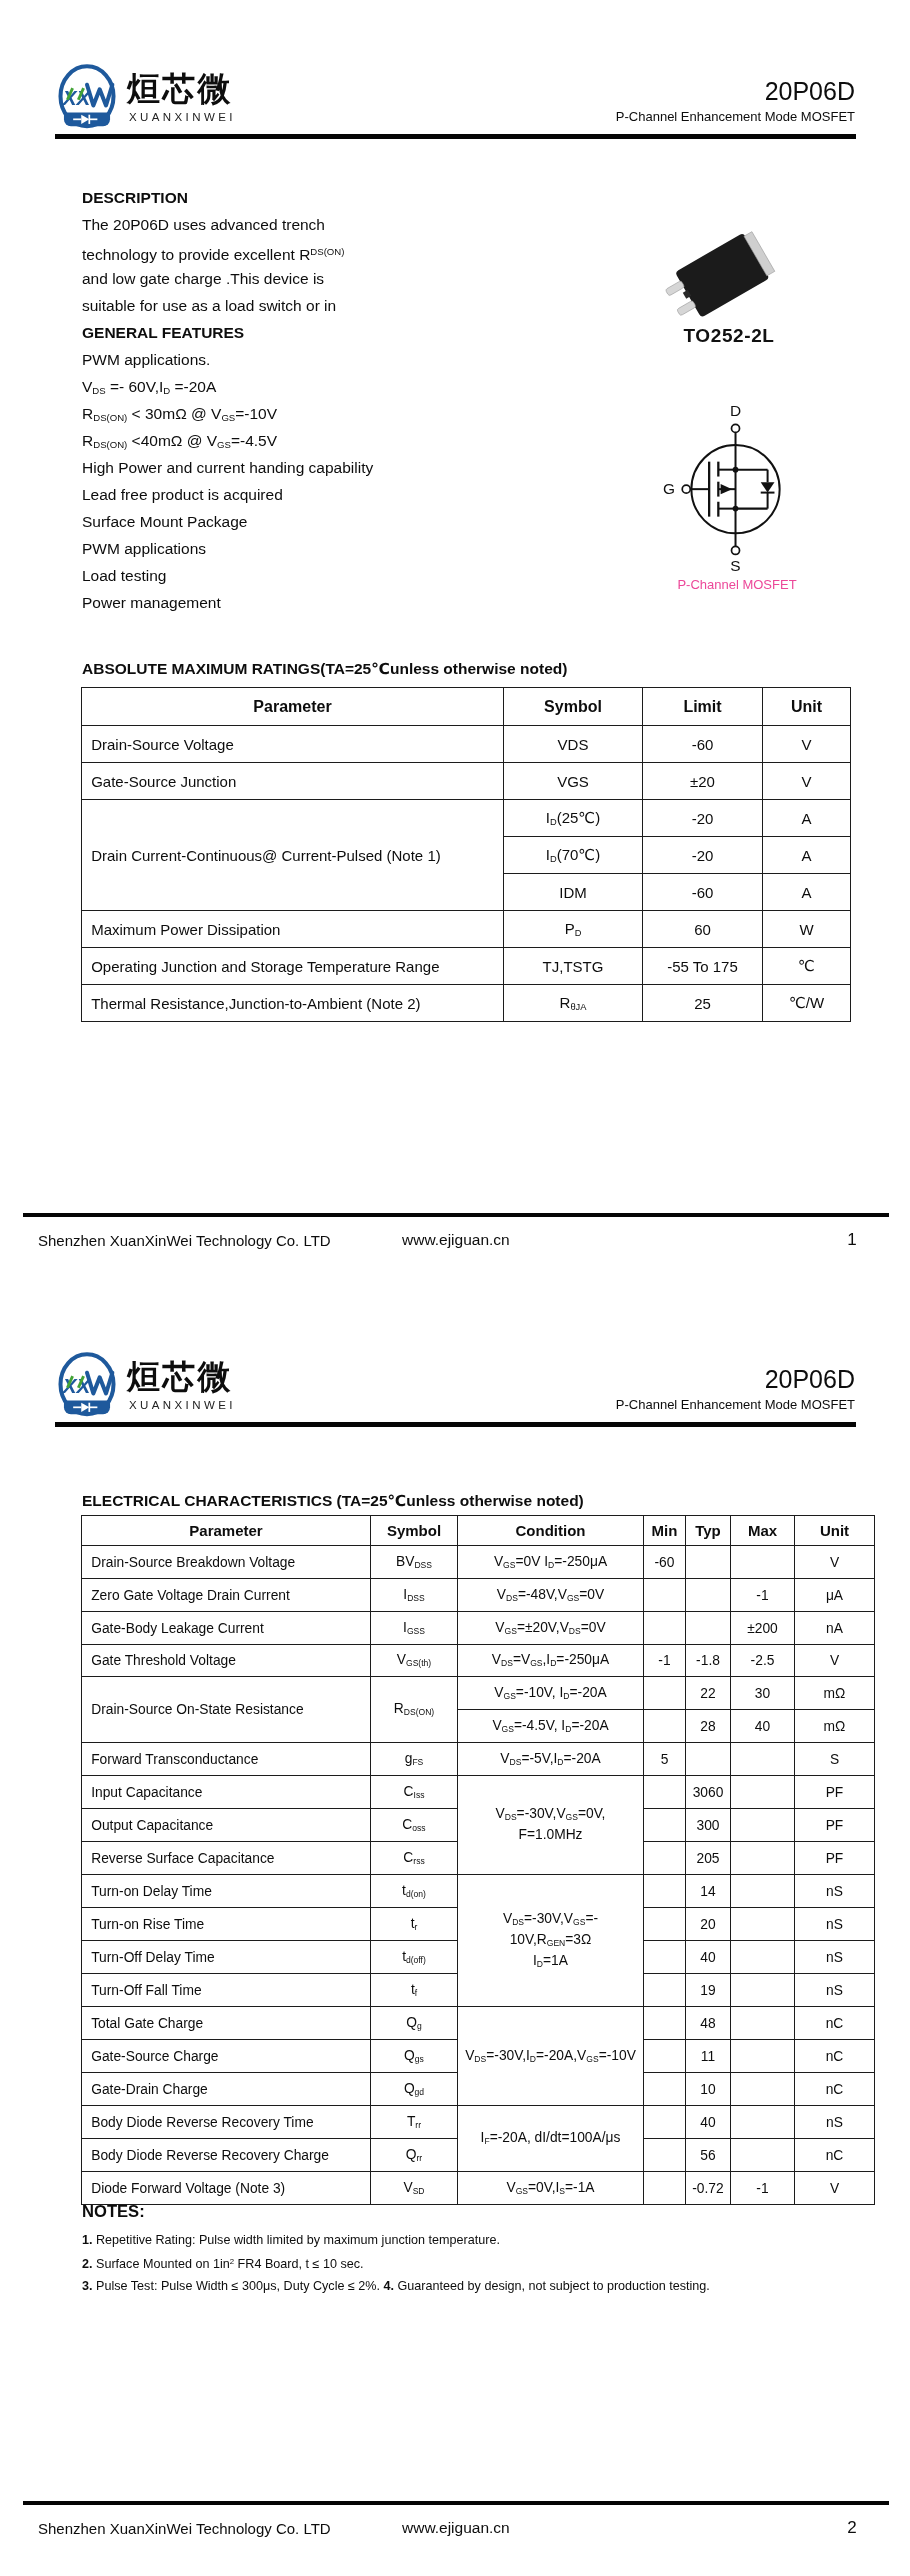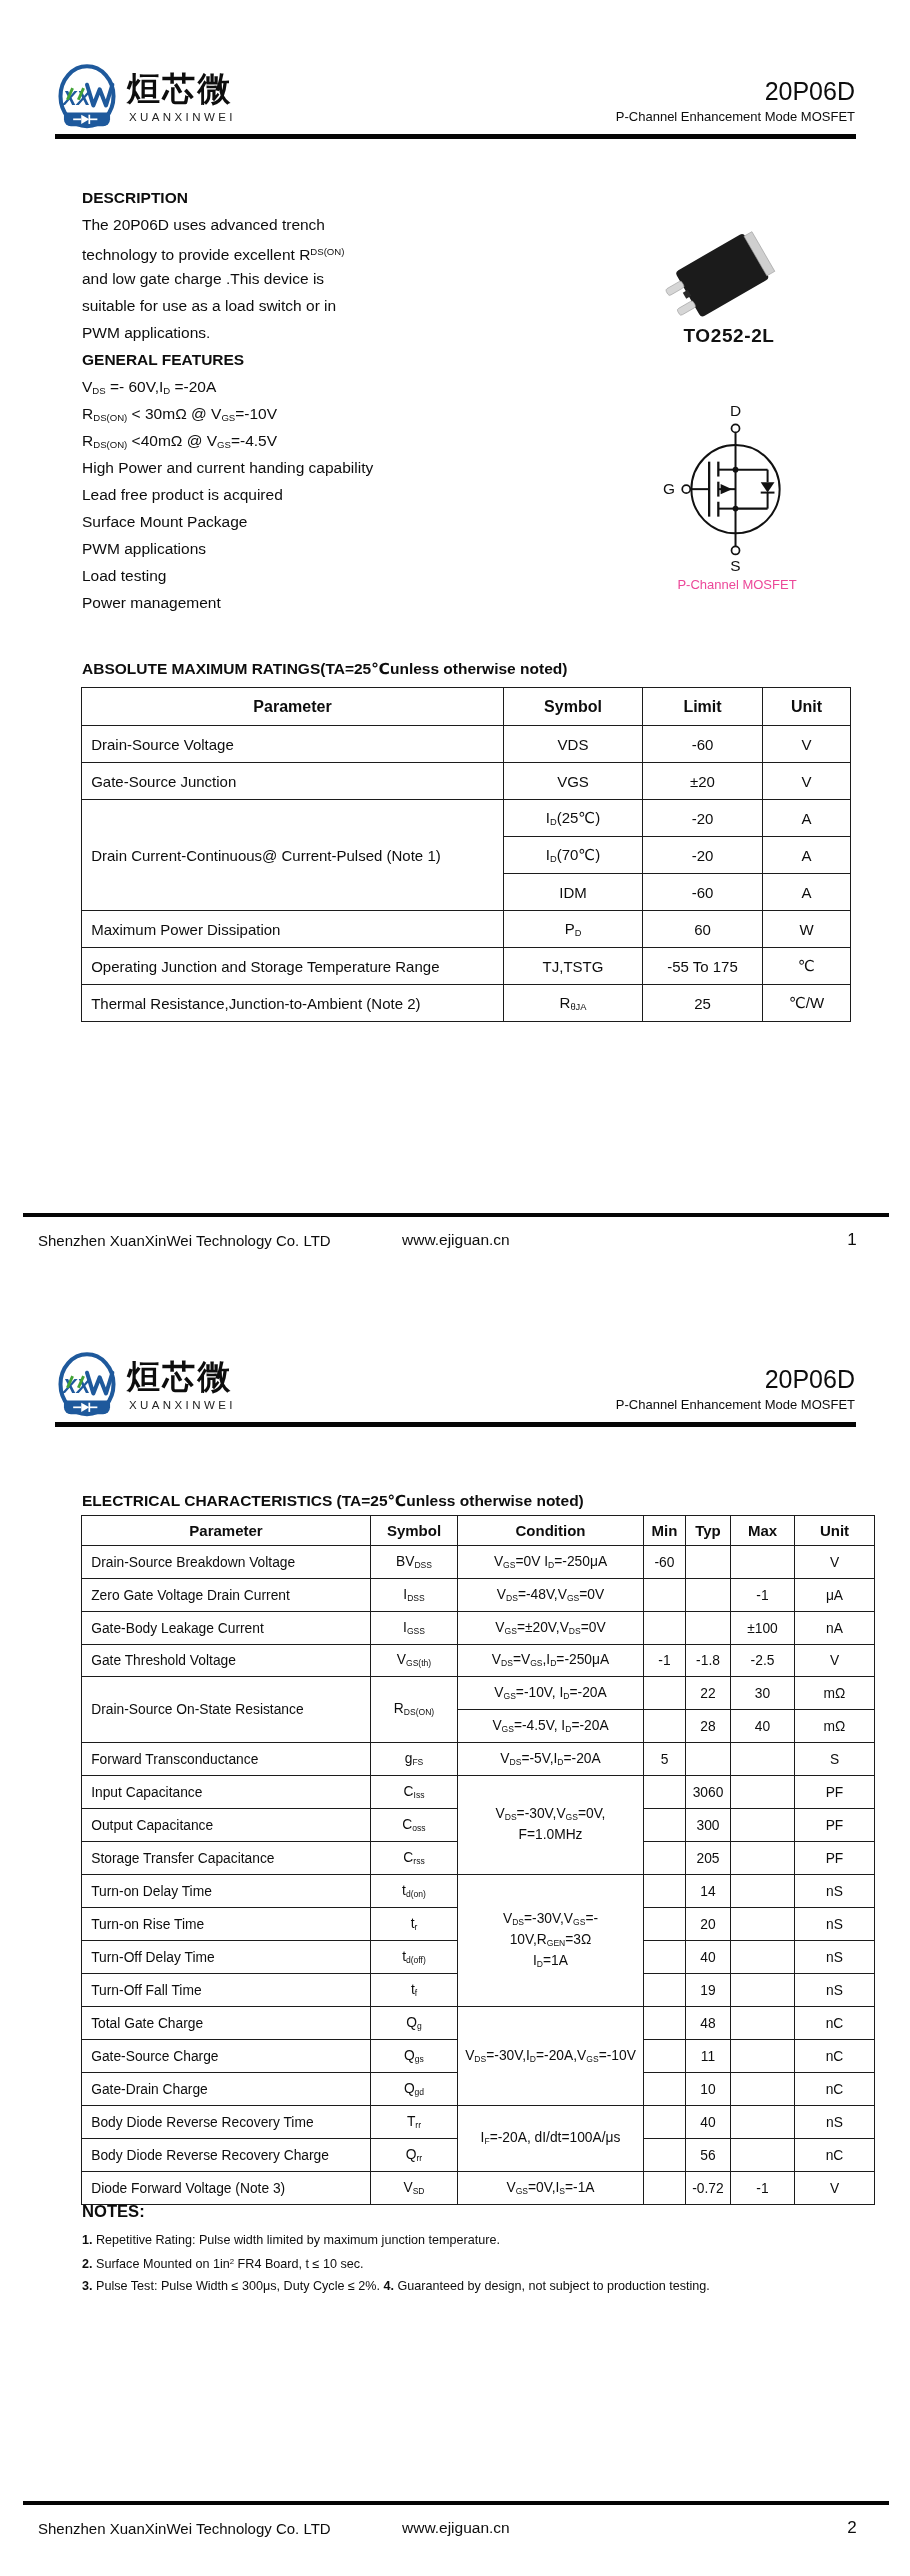--- a/index.html
+++ b/index.html
@@ -71,22 +71,22 @@
   <div class="abs part-no" style="left:568px;top:77px;width:287px;">20P06D</div>
   <div class="abs subtitle" style="left:568px;top:109px;width:287px;">P-Channel Enhancement Mode MOSFET</div>
   <div class="abs header-rule" style="left:55px;top:134px;width:801px;"></div>
 
   <div class="abs leftcol" style="left:82px;top:184px;">
     <div class="ln bold">DESCRIPTION</div>
     <div class="ln">The  20P06D uses advanced trench</div>
     <div class="ln">technology to provide excellent R<sup>DS(ON)</sup></div>
     <div class="ln">and low gate charge .This device is</div>
     <div class="ln">suitable for use as a load switch or in</div>
+    <div class="ln bold">GENERAL FEATURES</div>
     <div class="ln">PWM applications.</div>
-    <div class="ln bold">GENERAL FEATURES</div>
     <div class="ln">V<sub>DS</sub> =- 60V,I<sub>D</sub> =-20A</div>
     <div class="ln">R<sub>DS(ON)</sub> &lt; 30mΩ @ V<sub>GS</sub>=-10V</div>
     <div class="ln">R<sub>DS(ON)</sub> &lt;40mΩ @ V<sub>GS</sub>=-4.5V</div>
     <div class="ln">High Power and current handing capability</div>
     <div class="ln">Lead free product is acquired</div>
     <div class="ln">Surface Mount Package</div>
     <div class="ln">PWM applications</div>
     <div class="ln">Load testing</div>
     <div class="ln">Power management</div>
   </div>
@@ -274,21 +274,21 @@
       <td></td>
       <td>-1</td>
       <td>μA</td>
     </tr>
     <tr style="height:33px;">
       <td class="param">Gate-Body Leakage Current</td>
       <td>I<sub>GSS</sub></td>
       <td>V<sub>GS</sub>=±20V,V<sub>DS</sub>=0V</td>
       <td></td>
       <td></td>
-      <td>±100</td>
+      <td>±200</td>
       <td>nA</td>
     </tr>
     <tr style="height:32px;">
       <td class="param">Gate Threshold Voltage</td>
       <td>V<sub>GS(th)</sub></td>
       <td>V<sub>DS</sub>=V<sub>GS</sub>,I<sub>D</sub>=-250μA</td>
       <td>-1</td>
       <td>-1.8</td>
       <td>-2.5</td>
       <td>V</td>
@@ -330,21 +330,21 @@
     </tr>
     <tr style="height:33px;">
       <td class="param">Output Capacitance</td>
       <td>C<sub>oss</sub></td>
       <td></td>
       <td>300</td>
       <td></td>
       <td>PF</td>
     </tr>
     <tr style="height:33px;">
-      <td class="param">Storage Transfer Capacitance</td>
+      <td class="param">Reverse Surface Capacitance</td>
       <td>C<sub>rss</sub></td>
       <td></td>
       <td>205</td>
       <td></td>
       <td>PF</td>
     </tr>
     <tr style="height:33px;">
       <td class="param">Turn-on Delay Time</td>
       <td>t<sub>d(on)</sub></td>
       <td class="ml" rowspan="4">V<sub>DS</sub>=-30V,V<sub>GS</sub>=-

